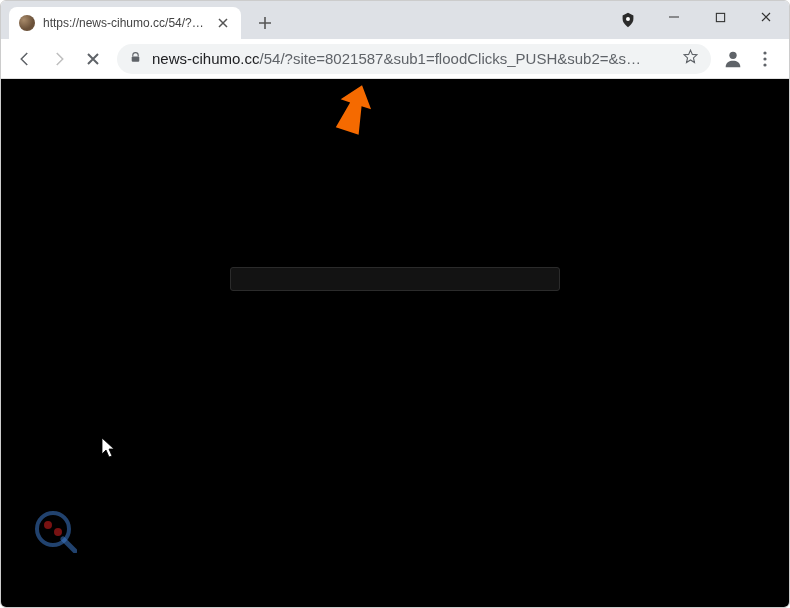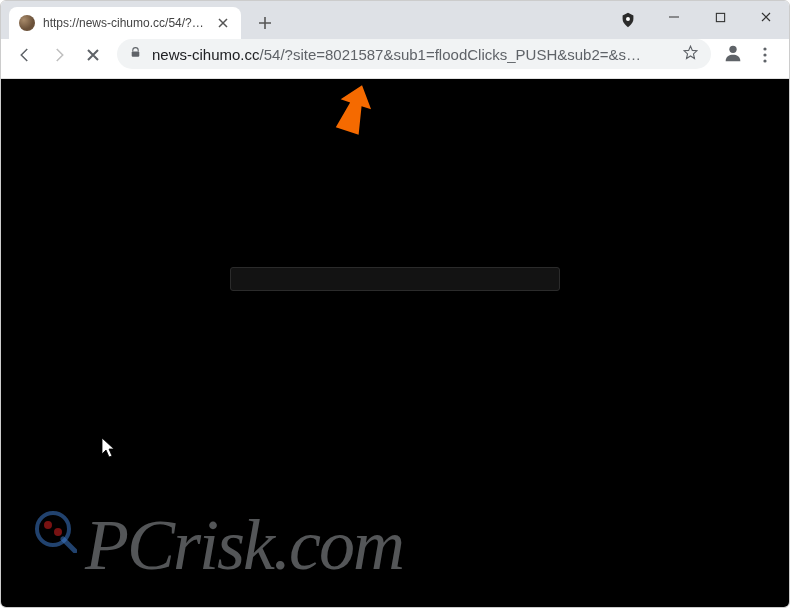--- a/index.html
+++ b/index.html
@@ -99,22 +99,22 @@
     align-items: center;
     justify-content: center;
     cursor: pointer;
     color: #333;
   }
   .toolbar {
     height: 40px;
     background: #fff;
     border-bottom: 1px solid #e1e1e1;
     display: flex;
-    align-items: flex-start;
-    padding: 0 8px;
+    align-items: center;
+    padding: 12px 8px;
     gap: 2px;
   }
   .nav-btn {
     width: 32px;
     height: 32px;
     display: flex;
     align-items: center;
     justify-content: center;
     color: #5f6368;
     cursor: pointer;
@@ -313,21 +313,20 @@
         </svg>
     </div>
     <div class="watermark-logo">
       <svg width="48" height="48" viewBox="0 0 48 48">
         <circle cx="24" cy="24" r="16" fill="none" stroke="rgba(60,120,200,0.55)" stroke-width="4"></circle>
         <line x1="34" y1="34" x2="46" y2="46" stroke="rgba(60,120,200,0.55)" stroke-width="5" stroke-linecap="round"></line>
         <circle cx="19" cy="20" r="4" fill="rgba(200,30,30,0.6)"></circle>
         <circle cx="29" cy="27" r="4" fill="rgba(200,30,30,0.6)"></circle>
       </svg>
     </div>
-    <div class="watermark-text">PCrisk.com</div>
   </div>
 </div>
 
 <div class="orange-arrow">
   <svg width="56" height="56" viewBox="0 0 56 56">
     <path d="M28 2 L44 22 L34 22 L40 50 L16 50 L22 22 L12 22 Z" fill="#f56a00" transform="rotate(18 28 28)"></path>
   </svg>
 </div>
 
 </body></html>

